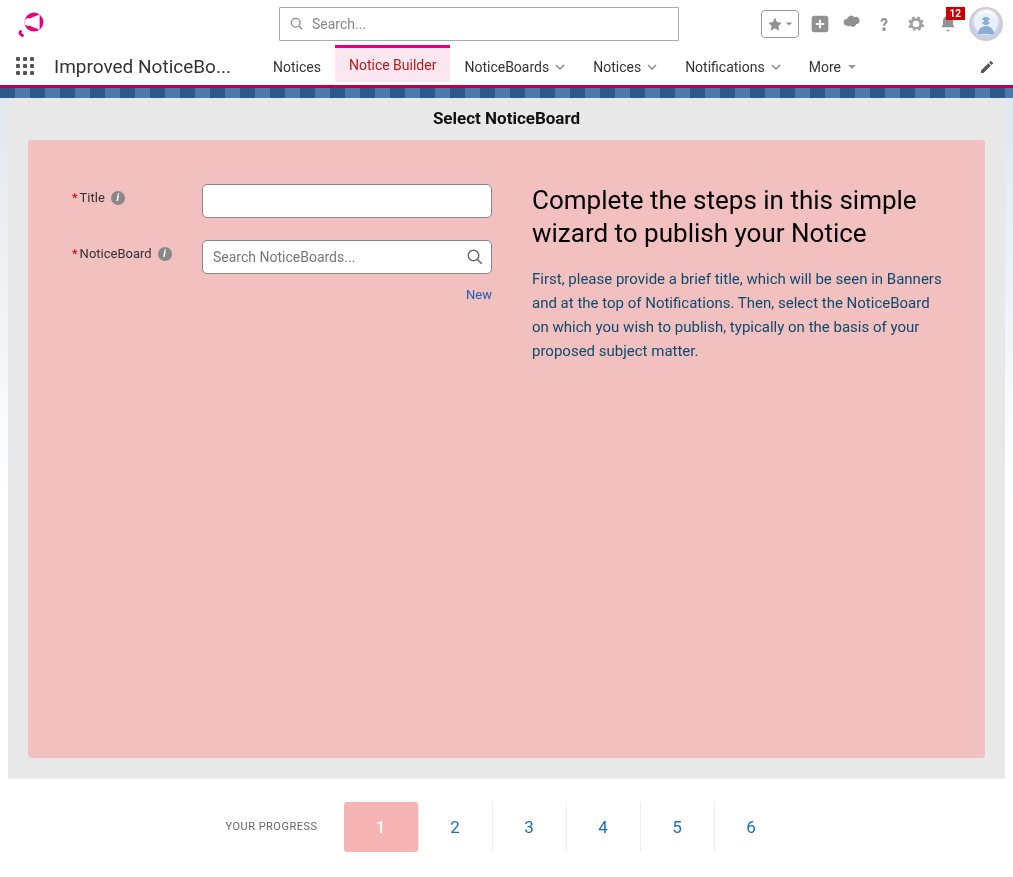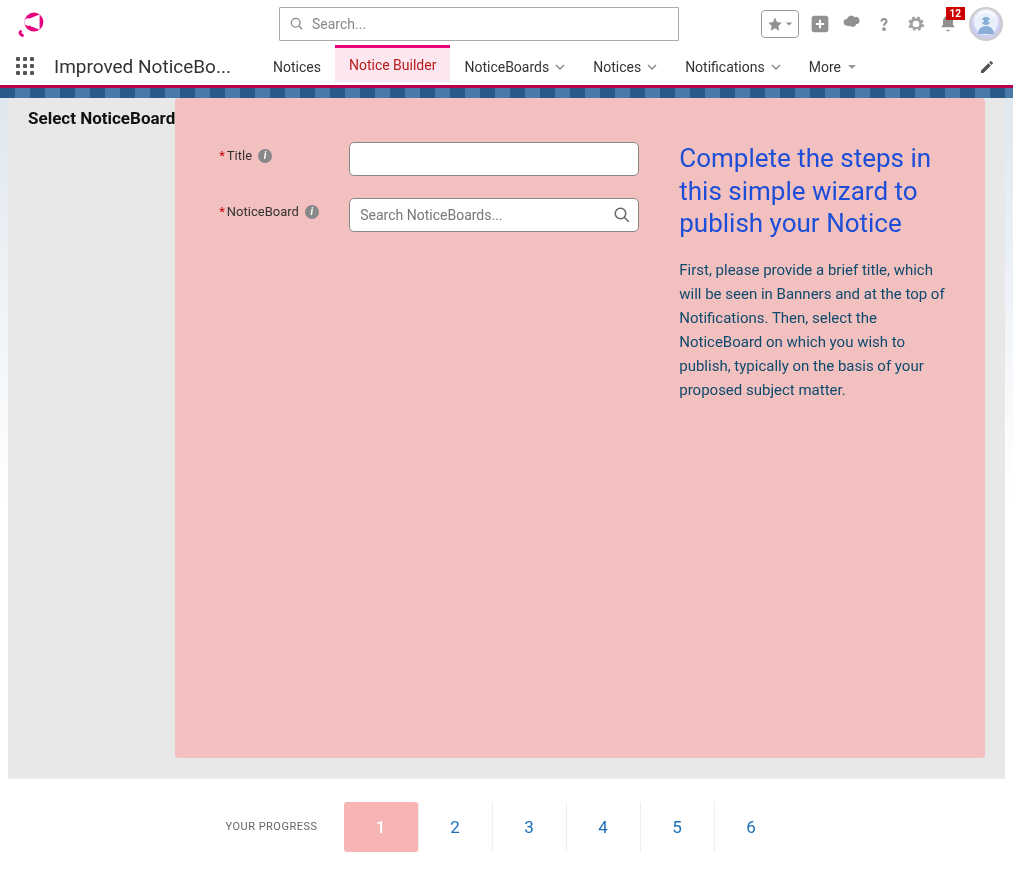--- a/index.html
+++ b/index.html
@@ -34,40 +34,40 @@
 .nav-tab svg.chev { width: 10px; height: 10px; fill: #888; }
 .nav-tab.more svg.chev { fill: #999; }
 .nav-right { margin-left: auto; display: flex; align-items: center; padding-right: 8px; }
 .pencil { width: 16px; height: 16px; fill: #555; cursor: pointer; }
 
 
 .pattern-strip { height: 10px; background: repeating-linear-gradient(90deg, #2a5a8a 0 15px, #4a7aaa 15px 30px); }
 
 
 .page-wrap { background: linear-gradient(#dfe7ef, #fff 400px); padding: 0; height: calc(877px - 48px - 40px - 10px - 3px); display: flex; flex-direction: column; }
-.content-panel { background: #e8e8e8; margin: 0 8px; flex: 1; display: flex; padding: 0 20px 20px 20px; }
+.content-panel { background: #e8e8e8; margin: 0 8px; flex: 1; display: flex; flex-direction: column; padding: 0 20px 20px 20px; }
 .panel-title { text-align: center; font-size: 17px; font-weight: 700; color: #111; padding: 10px 0 12px 0; }
 .wizard-body { background: #f3c0c0; flex: 1; border-radius: 4px; padding: 44px 40px 20px 44px; display: flex; gap: 40px; }
 
 .form-col { width: 420px; }
 .form-row { display: flex; align-items: flex-start; margin-bottom: 22px; }
 .form-label { width: 130px; font-size: 13px; color: #333; display: flex; align-items: center; gap: 6px; padding-top: 6px; }
 .req { color: #c00; margin-right: 2px; }
 .info-ic { width: 14px; height: 14px; background: #888; border-radius: 50%; color: #fff; font-size: 10px; display: flex; align-items: center; justify-content: center; font-style: italic; font-weight: bold; }
 .form-input-wrap { flex: 1; }
 .text-input { width: 100%; height: 34px; border: 1px solid #888; border-radius: 5px; padding: 0 10px; font-size: 14px; background: #fff; }
 .lookup-wrap { position: relative; border-radius: 12px; }
 .lookup-input { width: 100%; height: 34px; border: 1px solid #888; border-radius: 5px; padding: 0 34px 0 10px; font-size: 14px; background: #fff; }
 .lookup-input::placeholder { color: #777; }
 .lookup-ic { position: absolute; right: 8px; top: 8px; width: 18px; height: 18px; fill: #666; }
 .new-link { text-align: right; margin-top: 10px; }
 .new-link a { color: #1b5fb3; font-size: 13px; text-decoration: none; cursor: pointer; }
 
 .help-col { flex: 1; }
-.help-title { font-size: 26px; font-weight: 400; color: #1d4ed8; line-height: 1.25; margin-bottom: 18px; }
+.help-title { font-size: 26px; font-weight: 400; color: #000000; line-height: 1.25; margin-bottom: 18px; }
 .help-text { font-size: 15px; color: #0c4a6e; line-height: 1.6; }
 
 
 .progress-footer { background: #fff; height: 96px; margin: 0 8px; display: flex; align-items: center; justify-content: center; gap: 20px; border-top: 1px solid #eee; }
 .progress-label { font-size: 11px; font-weight: 400; letter-spacing: 0.5px; color: #666; text-transform: uppercase; margin-right: 6px; }
 .step-box { width: 74px; height: 50px; display: flex; align-items: center; justify-content: center; font-size: 17px; cursor: pointer; border-left: 1px solid #eee; }
 .step-box:first-of-type { border-left: none; }
 .step-box.active { background: #f6b4b4; color: #fff; border-radius: 3px; font-weight: 500; border-left: none; }
 .step-box.inactive { color: #1b6fb8; }
 </style>
@@ -216,20 +216,21 @@
             <span class="info-ic">i</span>
           </div>
           <div class="form-input-wrap">
             <div class="lookup-wrap">
               <input class="lookup-input" type="text" placeholder="Search NoticeBoards..." style="">
               <svg class="lookup-ic" viewBox="0 0 24 24">
                   <circle cx="10" cy="10" r="7" fill="none" stroke="#666" stroke-width="2"></circle>
                   <line x1="15" y1="15" x2="21" y2="21" stroke="#666" stroke-width="2"></line>
                 </svg>
             </div>
+            <div class="new-link"><a>New</a></div>
           </div>
         </div>
       </div>
 
       <div class="help-col">
         <div class="help-title">Complete the steps in this simple wizard to publish your Notice</div>
         <div class="help-text">First, please provide a brief title, which will be seen in Banners and at the top of Notifications. Then, select the NoticeBoard on which you wish to publish, typically on the basis of your proposed subject matter.</div>
       </div>
 
     </div>

